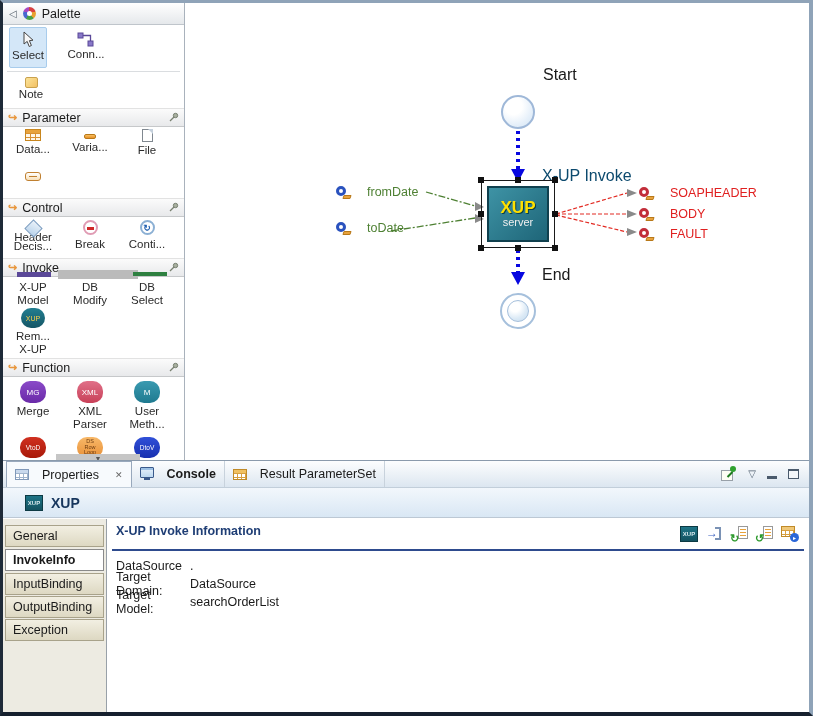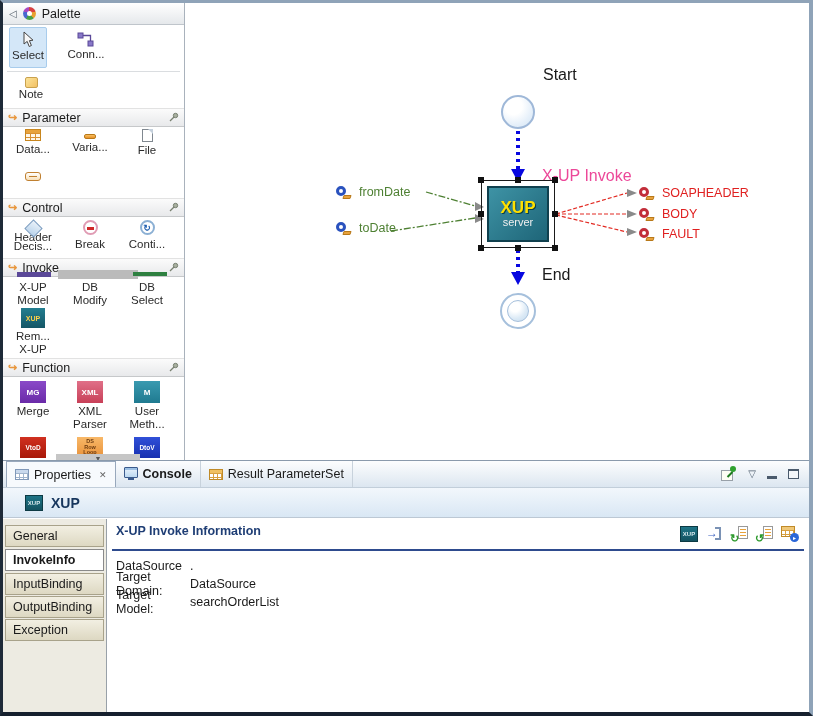--- a/index.html
+++ b/index.html
@@ -41,68 +41,68 @@
   .file-icon::after{content:"";position:absolute;right:-1px;top:-1px;width:0;height:0;
      border-style:solid;border-width:0 5px 5px 0;border-color:transparent #C4D0DC transparent transparent;}
   .headerp-icon{width:16px;height:9px;border:1px solid #C08030;border-radius:3px;background:linear-gradient(#FFF,#F8E0B8);position:relative;margin-top:2px;}
   .headerp-icon::after{content:"";position:absolute;left:3px;top:3px;right:3px;height:1px;background:#C08030;}
   .note-icon{width:13px;height:11px;background:linear-gradient(135deg,#FBE49A,#F2C063);border:1px solid #C9A14E;border-radius:2px;}
   .decision-icon{width:13px;height:13px;transform:rotate(45deg);background:linear-gradient(160deg,#EAF2FA,#B8D2EA);border:1px solid #7A9CC0;margin:3px 0;}
   .break-icon{width:15px;height:15px;border-radius:50%;border:2px solid #E09CB4;background:#FFF;position:relative;margin:1px 0;}
   .break-icon::after{content:"";position:absolute;left:2px;top:5px;width:7px;height:2.5px;background:#D02828;}
   .continue-icon{width:15px;height:15px;border-radius:50%;border:2px solid #8CB0D4;background:#FFF;display:flex;align-items:center;
      justify-content:center;font-size:9px;color:#2060B0;font-weight:bold;margin:1px 0;}
-  .sq{display:flex;align-items:center;justify-content:center;font-weight:bold;color:#FFF;border-radius:0;flex:none;}
+  .sq{display:flex;align-items:center;justify-content:center;font-weight:normal;color:#FFF;border-radius:10px;flex:none;}
   .sq-s{width:24px;height:20px;font-size:7px;}
   .sq-m{width:26px;height:22px;font-size:8px;}
   .sq-b{width:26px;height:21px;font-size:6.5px;}
   .xup-sq{background:linear-gradient(#237E90,#155666);color:#FFD24A;}
   .sap-sq{background:linear-gradient(#5A5AB4,#3E3E96);}
   .merge-sq{background:linear-gradient(#8A4AC8,#6A2AA8);}
   .xml-sq{background:linear-gradient(#E07088,#C84058);}
   .user-sq{background:linear-gradient(#3A9AB0,#1F7A90);}
   .vtod-sq{background:linear-gradient(#D03020,#A81808);}
   .dsrow-sq{background:linear-gradient(#F8B868,#E89038);color:#6B3A10;font-size:5.5px;line-height:1.05;white-space:pre-line;text-align:center;}
   .dtov-sq{background:linear-gradient(#3050D8,#1830B0);}
   .sliver{position:absolute;}
   .scroll-more{position:absolute;left:53px;top:451px;width:84px;height:9px;background:#C6C6C6;
      display:flex;align-items:center;justify-content:center;font-size:7px;color:#555;line-height:1;}
 
   
   .canvas{position:absolute;left:183px;top:0;width:623px;height:457px;background:#FFF;overflow:hidden;}
   .edges{position:absolute;left:0;top:0;}
   .clabel{position:absolute;font-size:16px;color:#1A1A1A;white-space:nowrap;}
-  .clabel.red{color:#ec4899;}
+  .clabel.red{color:#0c4a6e;}
   .start-node{position:absolute;left:315px;top:92px;width:34px;height:34px;border:2px solid #9FB8D8;border-radius:50%;
      background:radial-gradient(circle at 35% 30%,#FFFFFF 30%,#E6F0FA 65%,#D2E4F4);}
   .end-outer{position:absolute;left:314px;top:290px;width:36px;height:36px;border:2px solid #A6C0DC;border-radius:50%;
      background:#FFF;display:flex;align-items:center;justify-content:center;}
   .end-inner{width:22px;height:22px;border:1px solid #A6C0DC;border-radius:50%;
      background:radial-gradient(circle at 35% 30%,#FFFFFF 25%,#DCEAF6 60%,#C4DAEE);}
   .sel-outline{position:absolute;left:295px;top:177px;width:74px;height:68px;border:1px solid #1A1A1A;}
   .handle{position:absolute;width:6px;height:6px;background:#111;}
   .node{position:absolute;left:301px;top:183px;width:62px;height:56px;border:2px solid #10404E;
      background:linear-gradient(135deg,#3E93A5,#1E6578);display:flex;flex-direction:column;align-items:center;justify-content:center;}
   .node-title{font-size:17px;font-weight:bold;color:#FFE000;text-shadow:1px 1px 0 #083E4A;line-height:1;}
   .node-sub{font-size:11px;color:#F0F0F0;line-height:1.2;}
-  .io-item{position:absolute;display:flex;align-items:center;gap:8px;}
+  .io-item{position:absolute;display:flex;align-items:center;gap:16px;}
   .io-label{font-size:12.5px;white-space:nowrap;}
   .io-label.in{color:#4E8033;}
   .io-label.out{color:#E02020;}
   .pmarker{position:relative;width:15px;height:13px;flex:none;}
   .pmarker .ring{position:absolute;left:0;top:0;width:10px;height:10px;border-radius:50%;background:#FFF;}
   .pmarker.blue .ring{border:3px solid #2A52BE;}
   .pmarker.red .ring{border:3px solid #C22E3A;}
   .pmarker .wedge{position:absolute;right:0;bottom:0;width:8px;height:4px;background:#E8A23C;border:1px solid #B87818;border-radius:1px;transform:skewX(-20deg);}
 
   
   .bottom-panel{position:absolute;left:0;top:457px;width:806px;height:252px;background:#FFF;border-top:1px solid #8A9AAC;}
   .btabbar{position:absolute;left:0;top:0;right:0;height:27px;background:linear-gradient(#FCFDFE,#DCE6F0);
      border-bottom:1px solid #C2CEDA;display:flex;align-items:stretch;padding-left:3px;}
-  .btab{display:flex;align-items:center;gap:5px;padding:0 8px;font-size:12.5px;color:#1A1A1A;border-right:1px solid #C8D2DC;}
+  .btab{display:flex;align-items:center;gap:13px;padding:0 8px;font-size:12.5px;color:#1A1A1A;border-right:1px solid #C8D2DC;}
   .btab.active{background:#F7FAFD;border:1px solid #98A8BC;border-bottom:none;}
   .btab .bold{font-weight:bold;}
   .tclose{font-size:9px;color:#666;margin-left:3px;}
   .btab-controls{margin-left:auto;display:flex;align-items:center;gap:11px;padding-right:10px;}
   .prop-table-icon{width:14px;height:11px;border:1px solid #8098B8;
      background:linear-gradient(#C8D8EC,#C8D8EC) 0 0/100% 3px no-repeat,
        repeating-linear-gradient(90deg,transparent 0 3px,#A0B4CC 3px 4px),
        repeating-linear-gradient(transparent 0 3px,#A0B4CC 3px 4px),#FFF;}
   .console-icon{width:14px;height:11px;border:1px solid #3A5A8C;border-radius:1px;position:relative;
      background:linear-gradient(#E8F2FC,#BCD8F0);box-shadow:inset 0 2px 0 #9CC0E4;margin-bottom:3px;}

